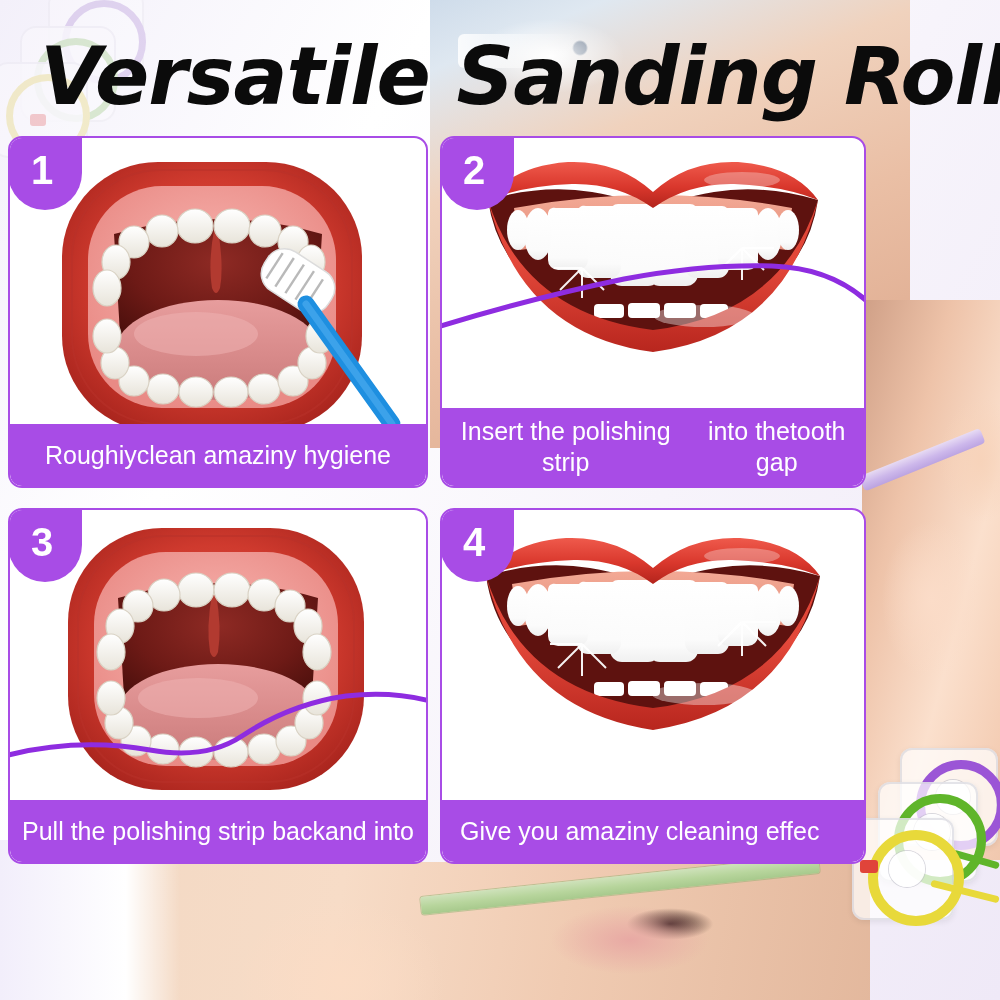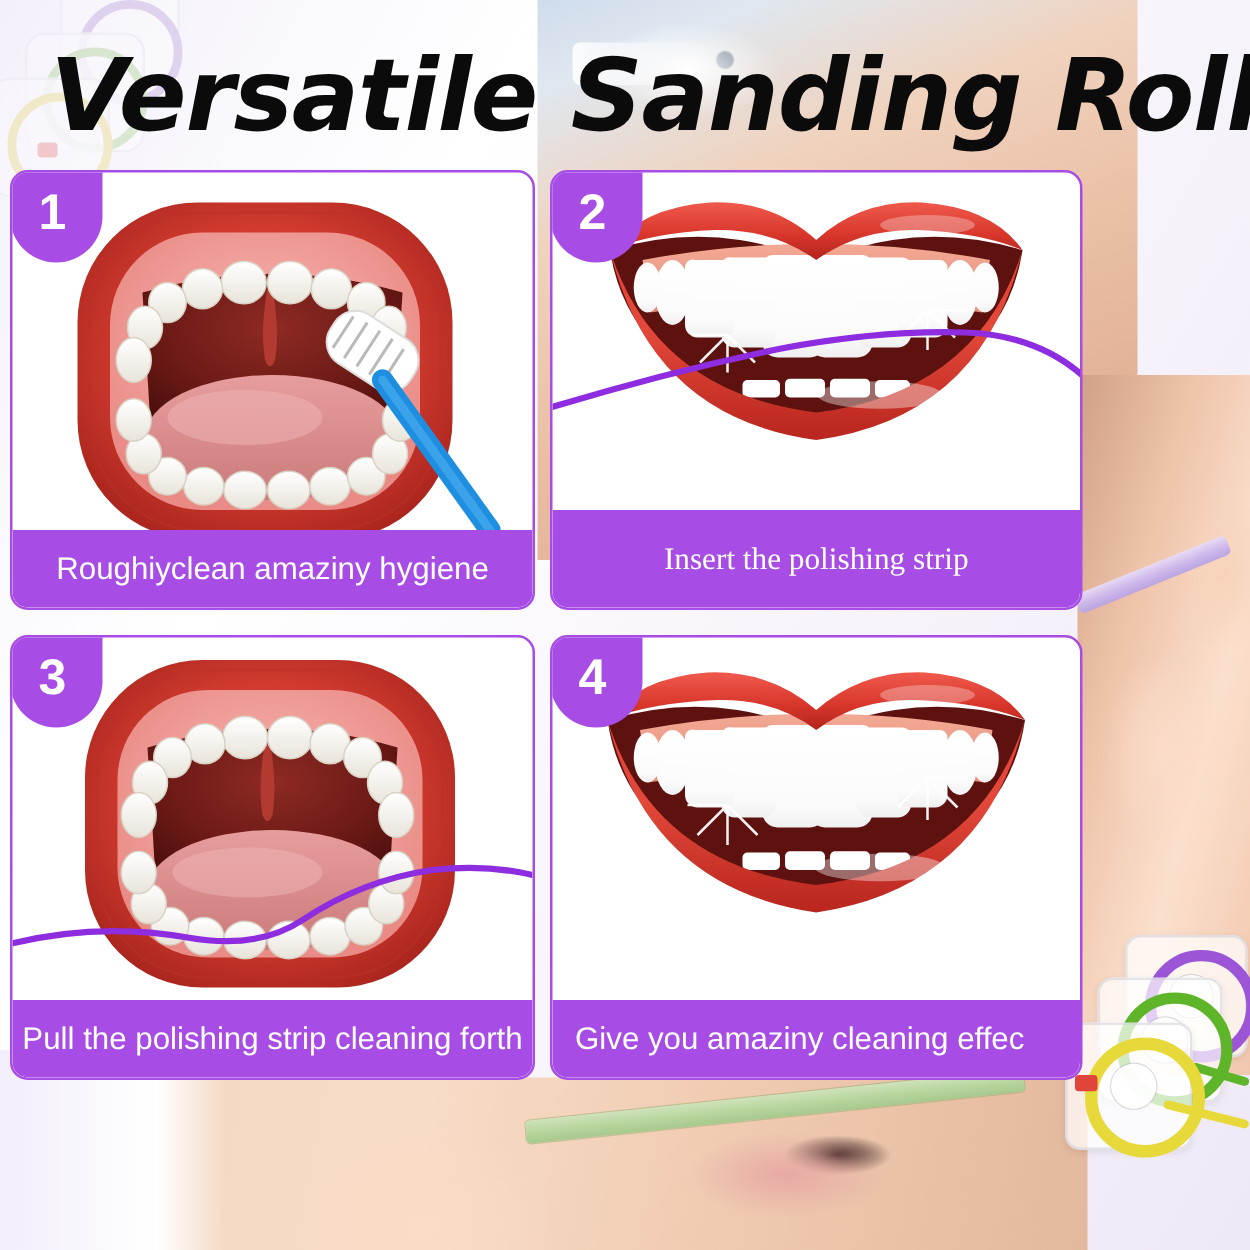--- a/index.html
+++ b/index.html
@@ -79,21 +79,21 @@
      display:flex;align-items:center;justify-content:center;
      padding-right:6px;padding-bottom:6px;box-sizing:border-box;z-index:6;}
 
   .art{position:absolute;left:0;right:0;top:0;bottom:0;}
 
   .caption{position:absolute;left:0;right:0;bottom:0;background:#a84ce6;color:#fff;
      display:flex;align-items:center;justify-content:center;text-align:center;
      font-size:25px;line-height:31px;border-radius:0 0 12px 12px;z-index:7;
      white-space:nowrap;overflow:hidden;}
   .cap1{height:62px;}
-  .cap2{height:78px;white-space:normal;font-family:Liberation Serif, serif;}
+  .cap2{height:78px;white-space:normal;}
   .cap3{height:62px;}
   .cap4{height:62px;justify-content:flex-start;padding-left:18px;}
 
   
   .artsvg{position:absolute;left:0;top:0;width:100%;height:100%;}
   .strip-line{fill:none;stroke:#8e2ce0;stroke-width:5;stroke-linecap:round;}
   .strip-over{position:absolute;left:0;top:0;width:100%;height:100%;z-index:5;pointer-events:none;}
 </style>
 </head>
 <body>
@@ -292,20 +292,21 @@
         <ellipse cx="262" cy="178" rx="50" ry="11" fill="#ffffff" opacity=".38"></ellipse>
         <ellipse cx="300" cy="42" rx="38" ry="8" fill="#ffffff" opacity=".3"></ellipse>
 
         <path class="strip-line" d="M-8 190 Q90 160 182 141 Q262 126 330 128 Q392 130 430 168"></path>
       </svg>
     </div>
     <div class="badge">2</div>
     <div class="caption cap2">
       <span>Insert the polishing strip</span>
         <br>
+      <span>into thetooth gap</span>
     </div>
   </div>
 
   <div class="card c3">
     <div class="art">
       <svg class="artsvg" viewBox="0 0 416 352" preserveAspectRatio="xMidYMid meet">
         <defs>
           <radialGradient id="lipG3" cx="50%" cy="45%" r="62%">
             <stop offset="0%" stop-color="#e15a4c"></stop>
               <stop offset="62%" stop-color="#cf3a2e"></stop>
@@ -361,21 +362,21 @@
           <ellipse cx="101" cy="188" rx="14" ry="17"></ellipse>
             <ellipse cx="307" cy="188" rx="14" ry="17"></ellipse>
         </g>
       </svg>
 
       <svg class="strip-over" viewBox="0 0 416 352" preserveAspectRatio="xMidYMid meet">
         <path class="strip-line" d="M-20 250 Q60 226 140 240 Q196 250 232 226 Q280 194 336 186 Q392 180 436 196"></path>
       </svg>
     </div>
     <div class="badge">3</div>
-    <div class="caption cap3">Pull the polishing strip cleaning forth</div>
+    <div class="caption cap3">Pull the polishing strip backand into</div>
   </div>
 
   <div class="card c4">
     <div class="art">
       <svg class="artsvg" viewBox="0 0 422 352" preserveAspectRatio="xMidYMid meet">
         <defs>
           <linearGradient id="lipU4" x1="0" y1="0" x2="0" y2="1">
             <stop offset="0%" stop-color="#ef5a4c"></stop>
               <stop offset="55%" stop-color="#d9372c"></stop>
             <stop offset="100%" stop-color="#b3241c"></stop>

